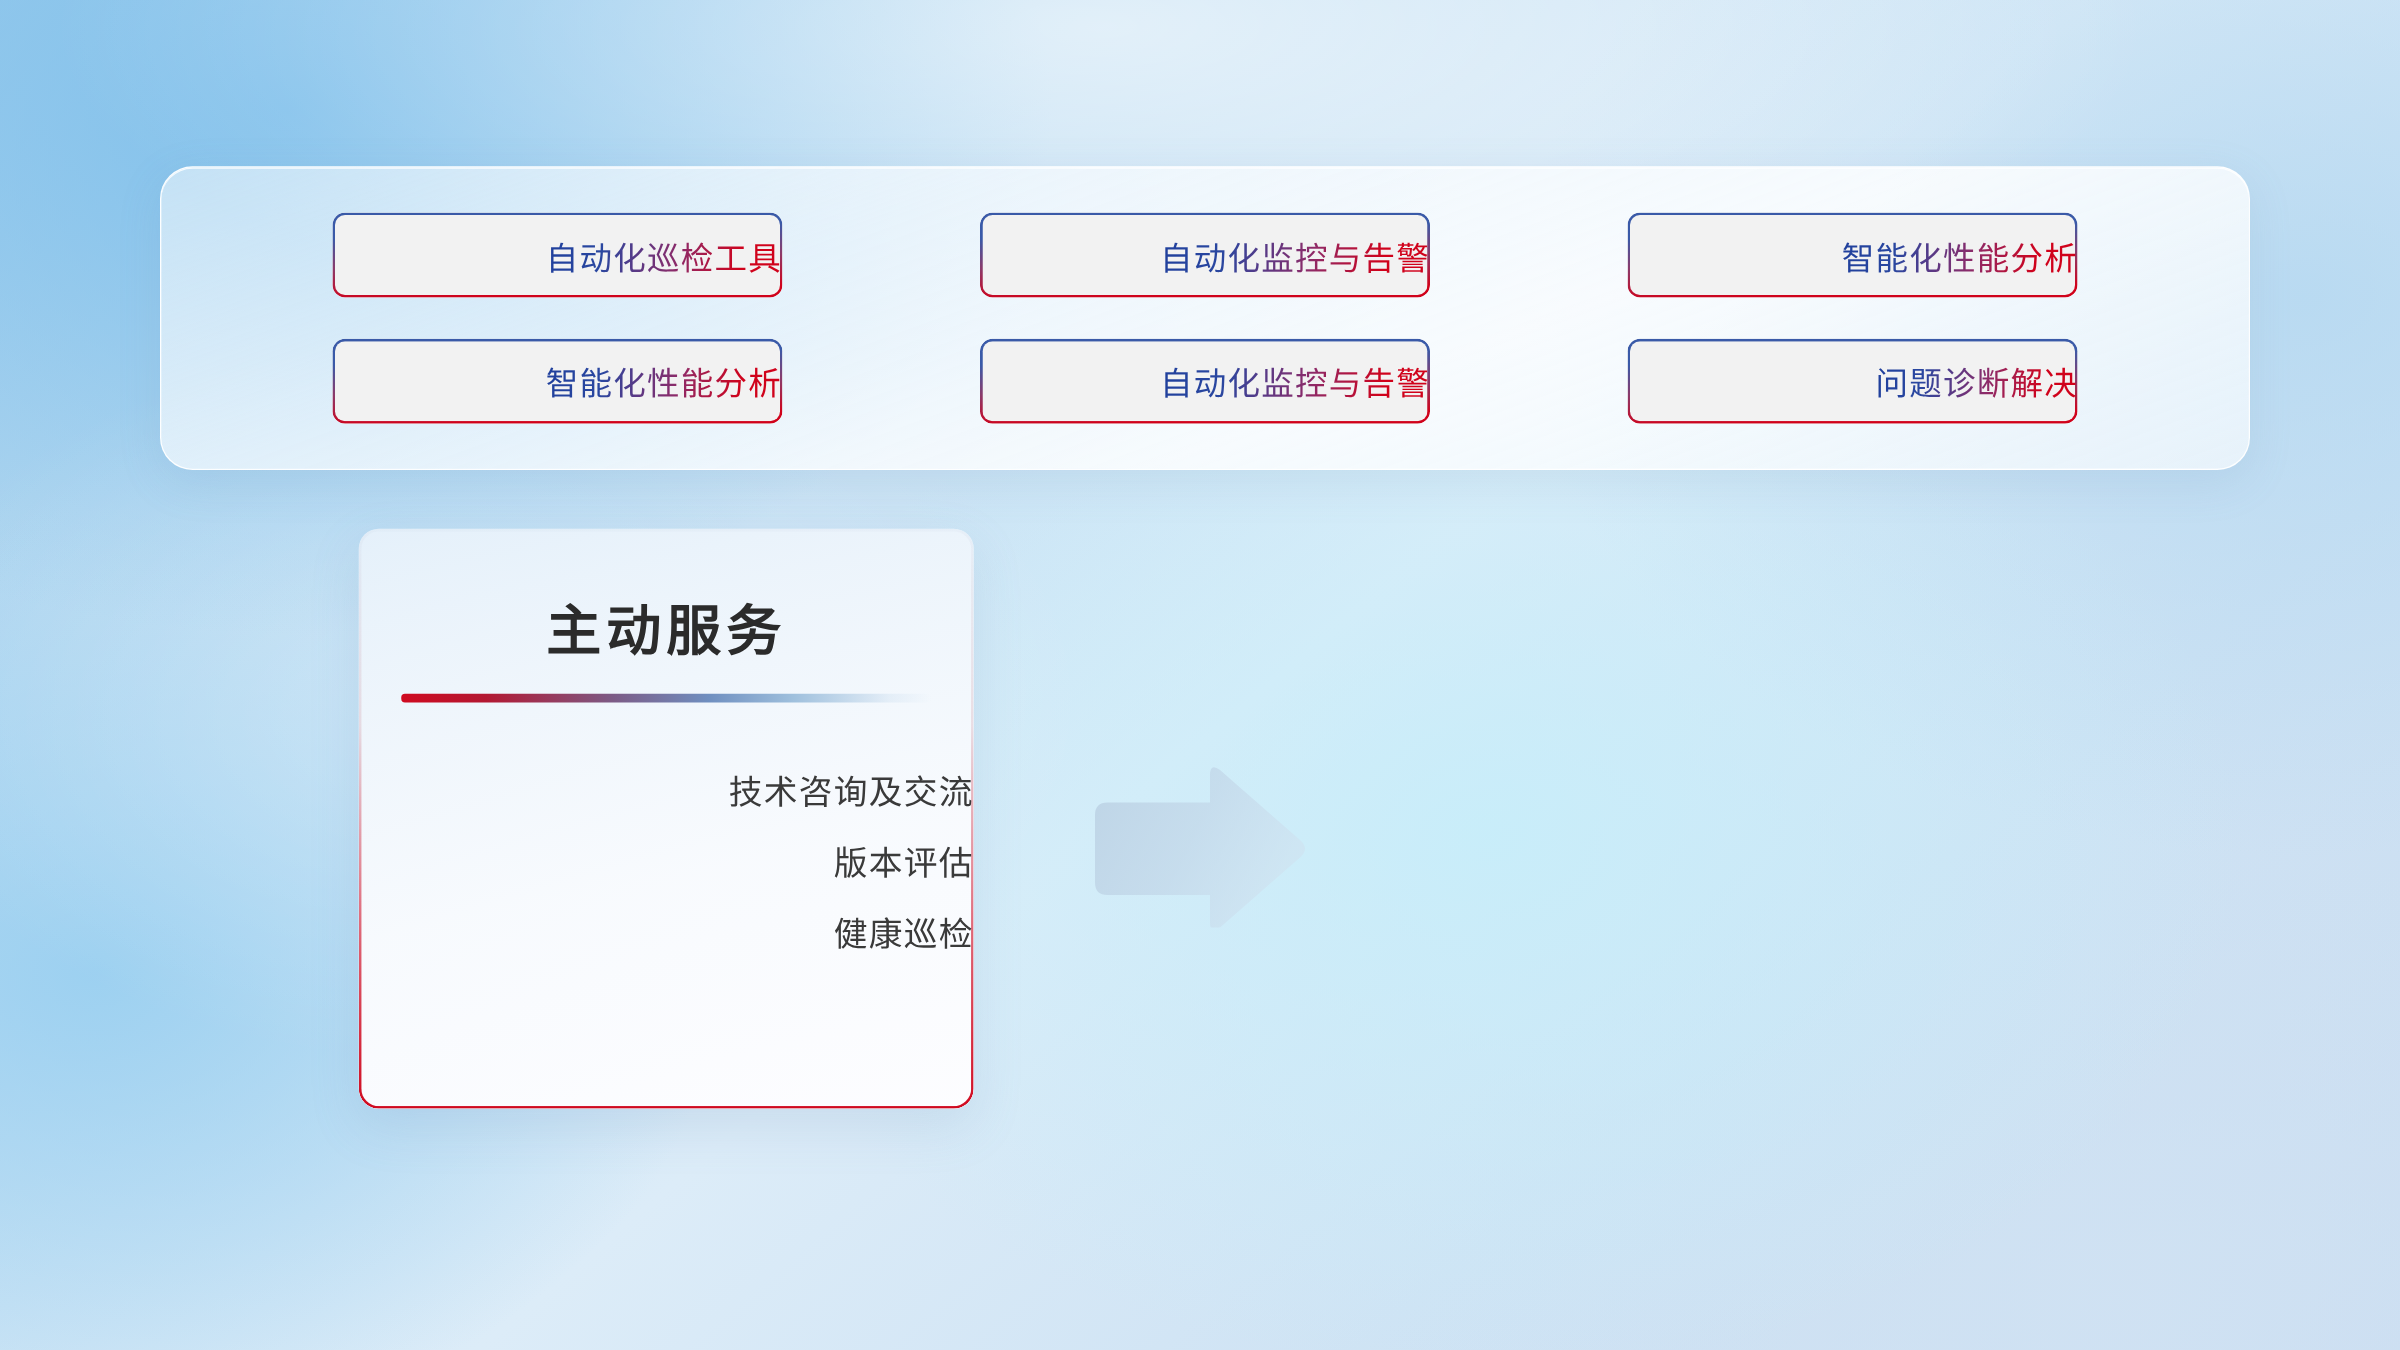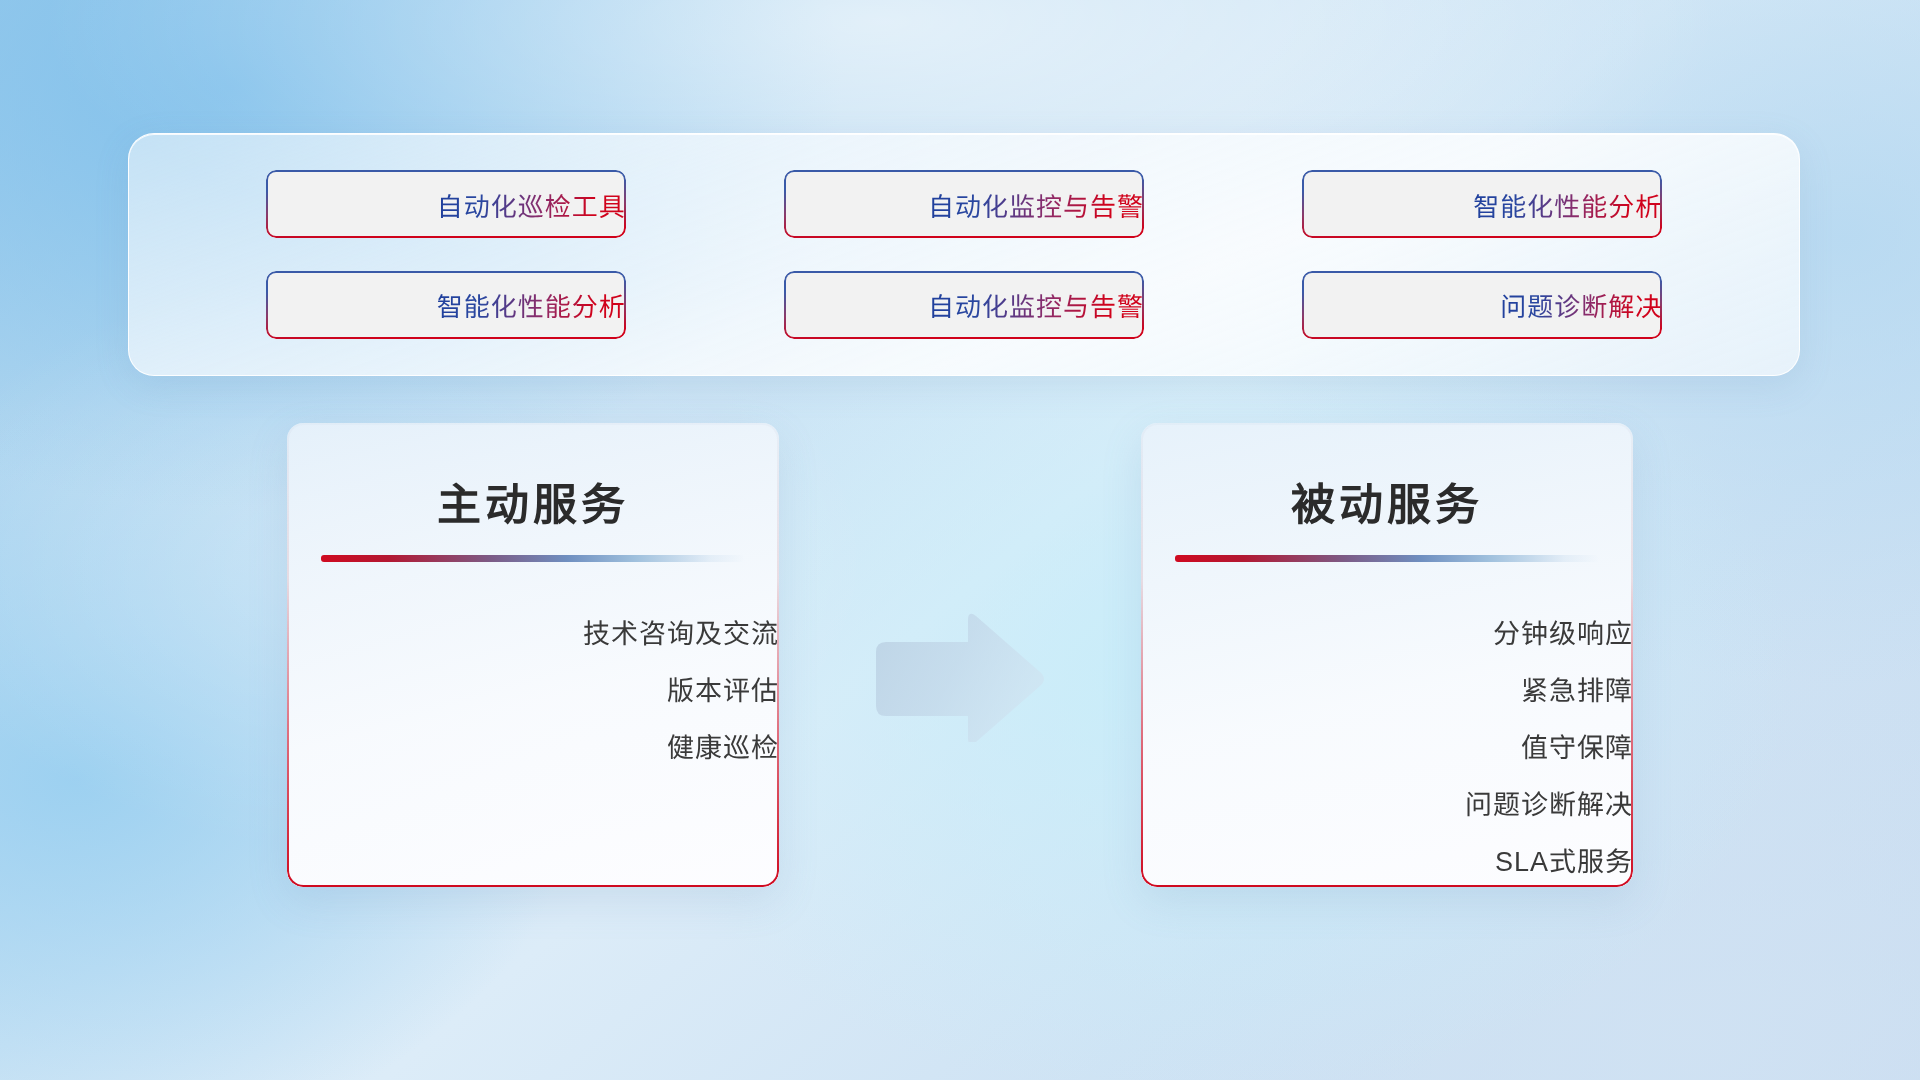--- a/index.html
+++ b/index.html
@@ -238,25 +238,14 @@
         <linearGradient id="arrowGrad" x1="0" y1="0" x2="1" y2="0.4">
           <stop offset="0%" stop-color="#b9cfe2" stop-opacity="0.82"></stop>
           <stop offset="55%" stop-color="#c2d6e8" stop-opacity="0.70"></stop>
           <stop offset="100%" stop-color="#cfe1ef" stop-opacity="0.60"></stop>
         </linearGradient>
       </defs>
       <path d="M8 40 q0 -10 10 -10 h82 v-22 q0 -10 8 -4 l64 56 q8 7 0 14 l-64 56 q-8 6 -8 -4 v-22 h-82 q-10 0 -10 -10 z" fill="url(#arrowGrad)"></path>
     </svg>
   </div>
 
-  <section class="svc-card" id="card-passive">
-    <h2 class="svc-title">被动服务</h2>
-    <div class="svc-rule"></div>
-    <ul class="svc-list">
-      <li>分钟级响应</li>
-      <li>紧急排障</li>
-      <li>值守保障</li>
-      <li>问题诊断解决</li>
-      <li>SLA式服务</li>
-    </ul>
-  </section>
 
 </div>
 
 </body></html>

